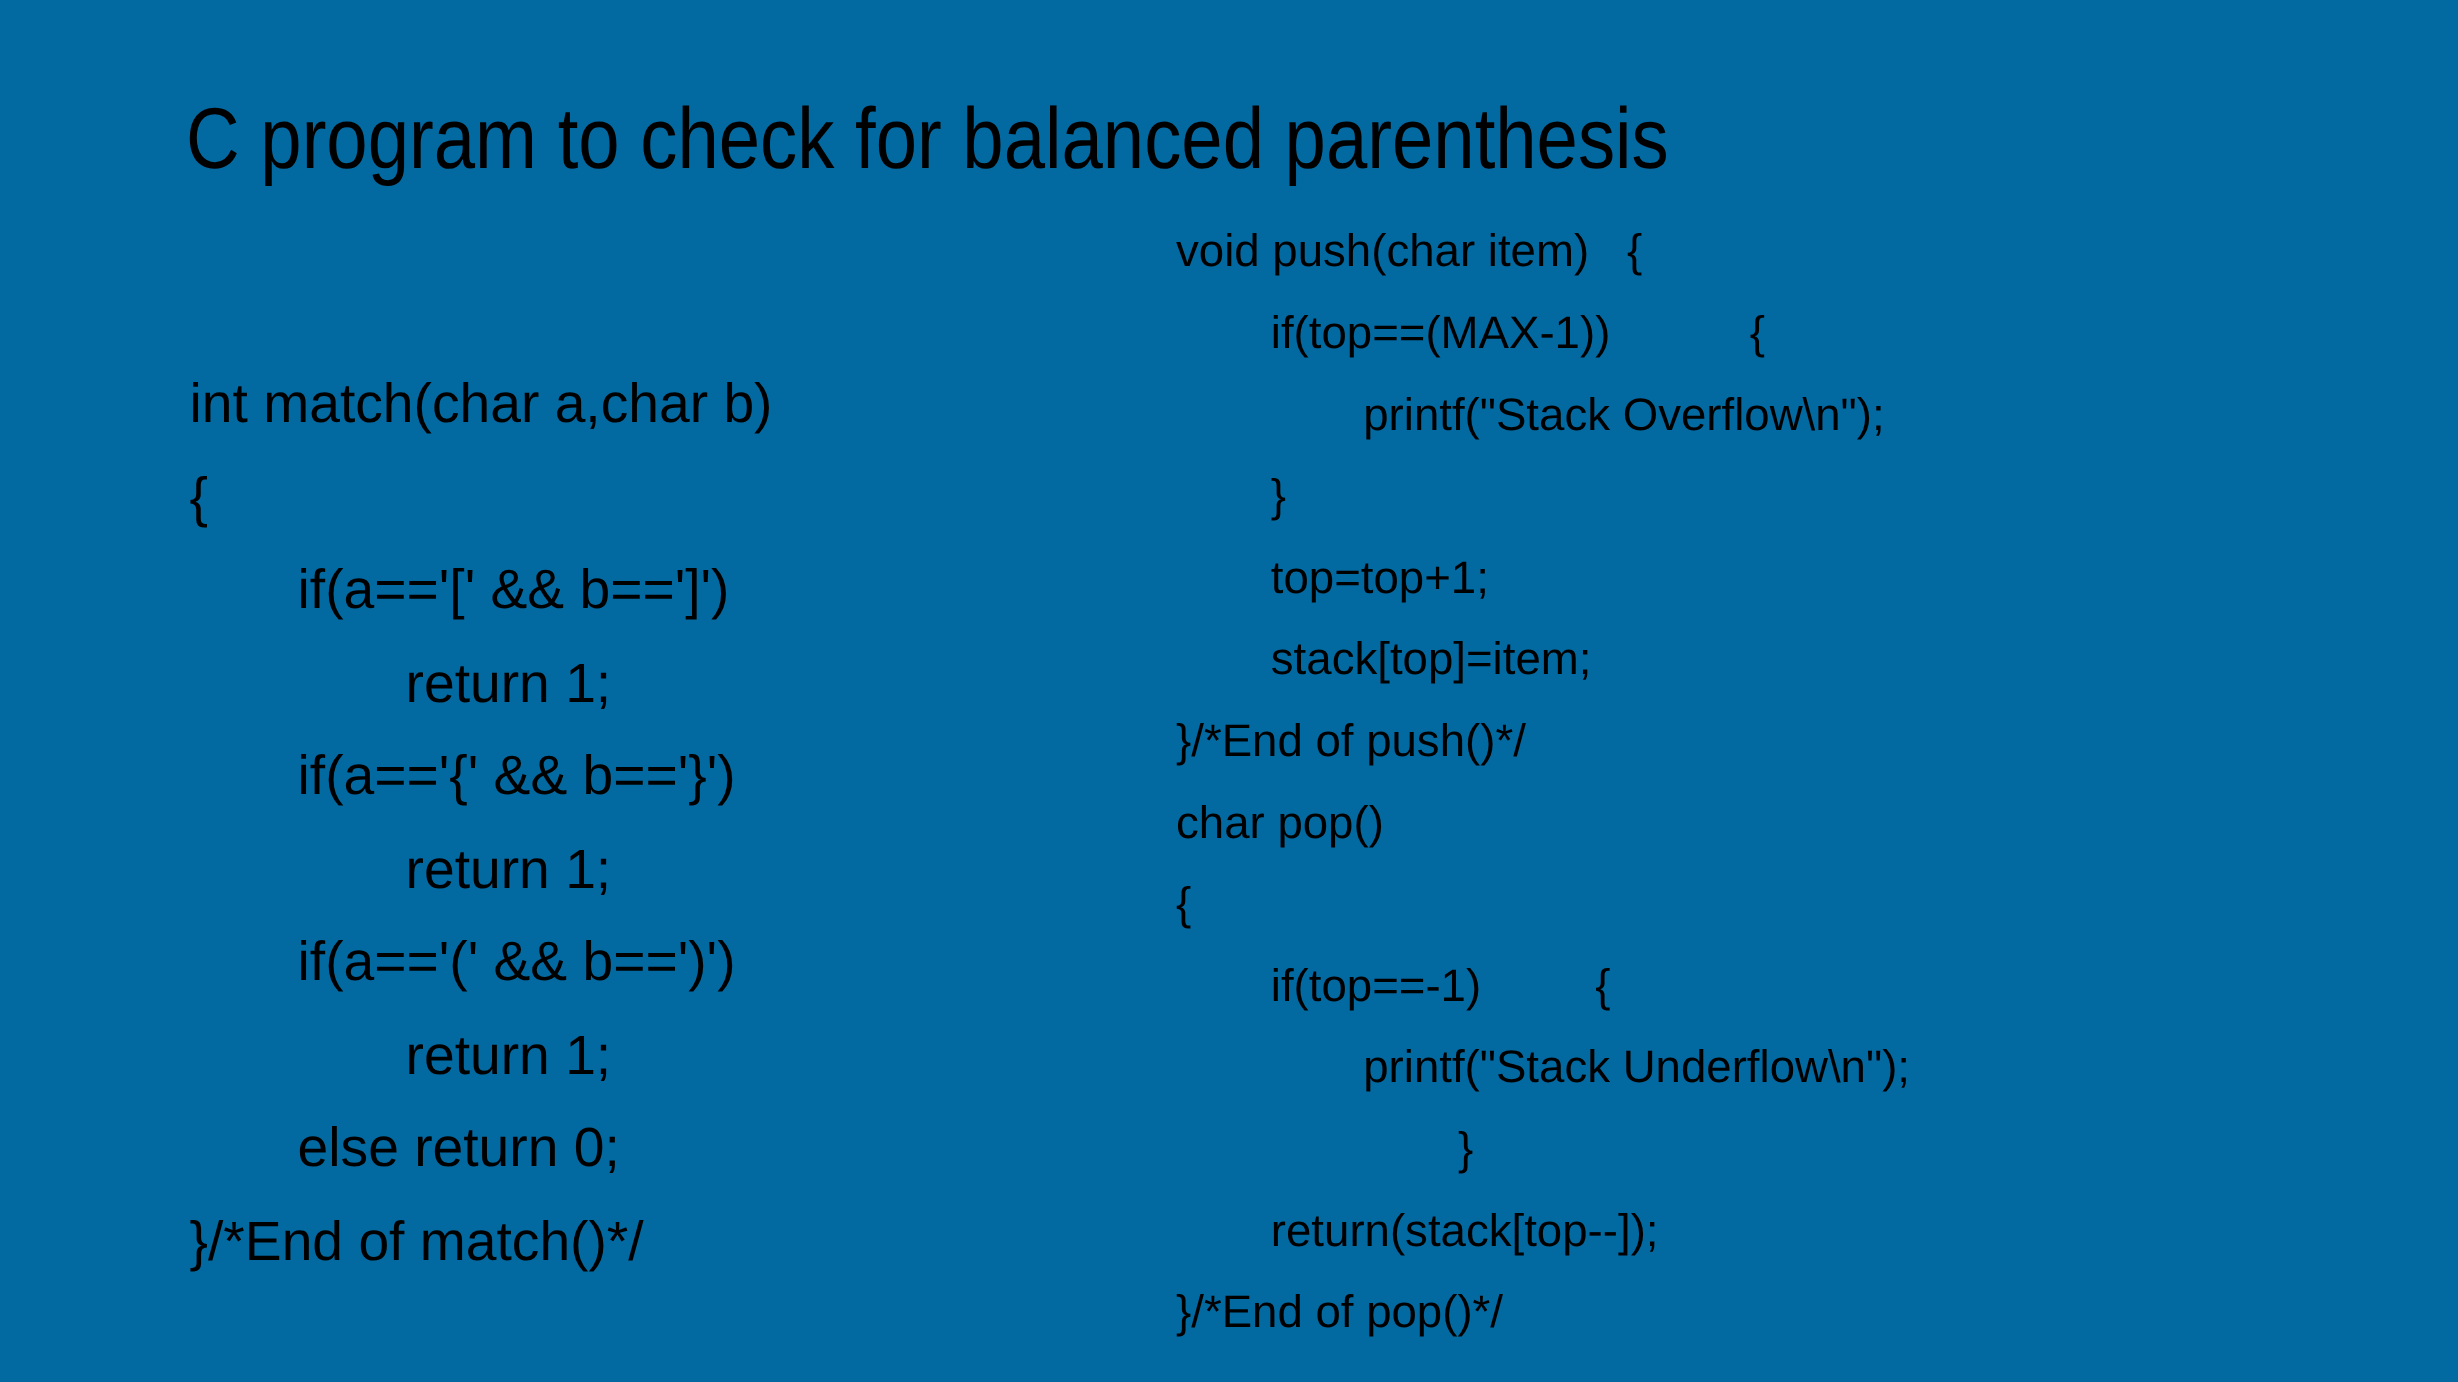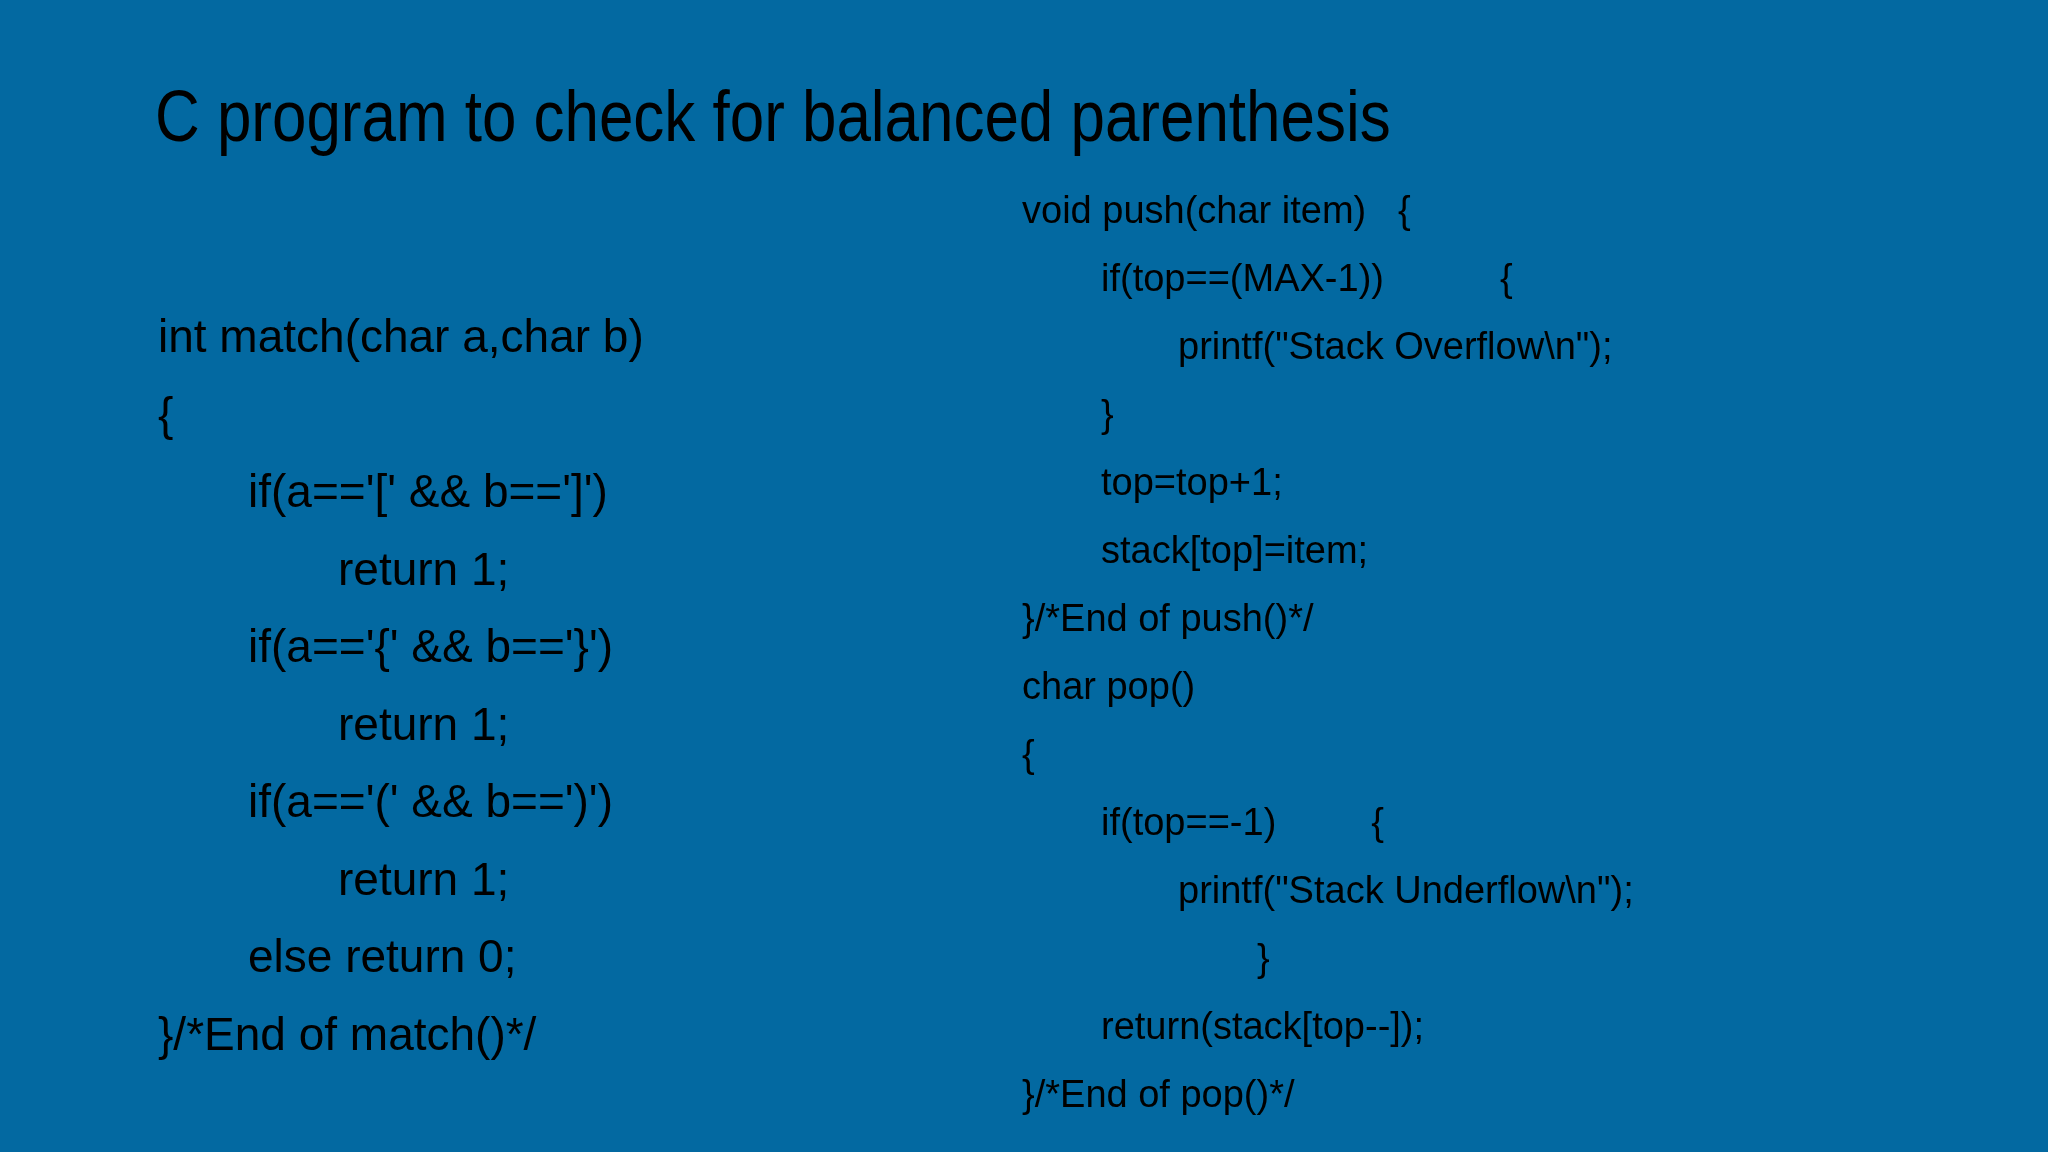--- a/index.html
+++ b/index.html
@@ -33,21 +33,21 @@
     position: absolute;
     white-space: pre;
   }
   .code-left {
     left: 158px;
     top: 298px;
     font-size: 46px;
     line-height: 77.5px;
   }
   .code-right {
-    left: 1022px;
+    left: 980px;
     top: 176px;
     font-size: 38px;
     line-height: 68px;
   }
   .code-line {
     white-space: pre;
   }
 </style>
 </head>
 <body>

